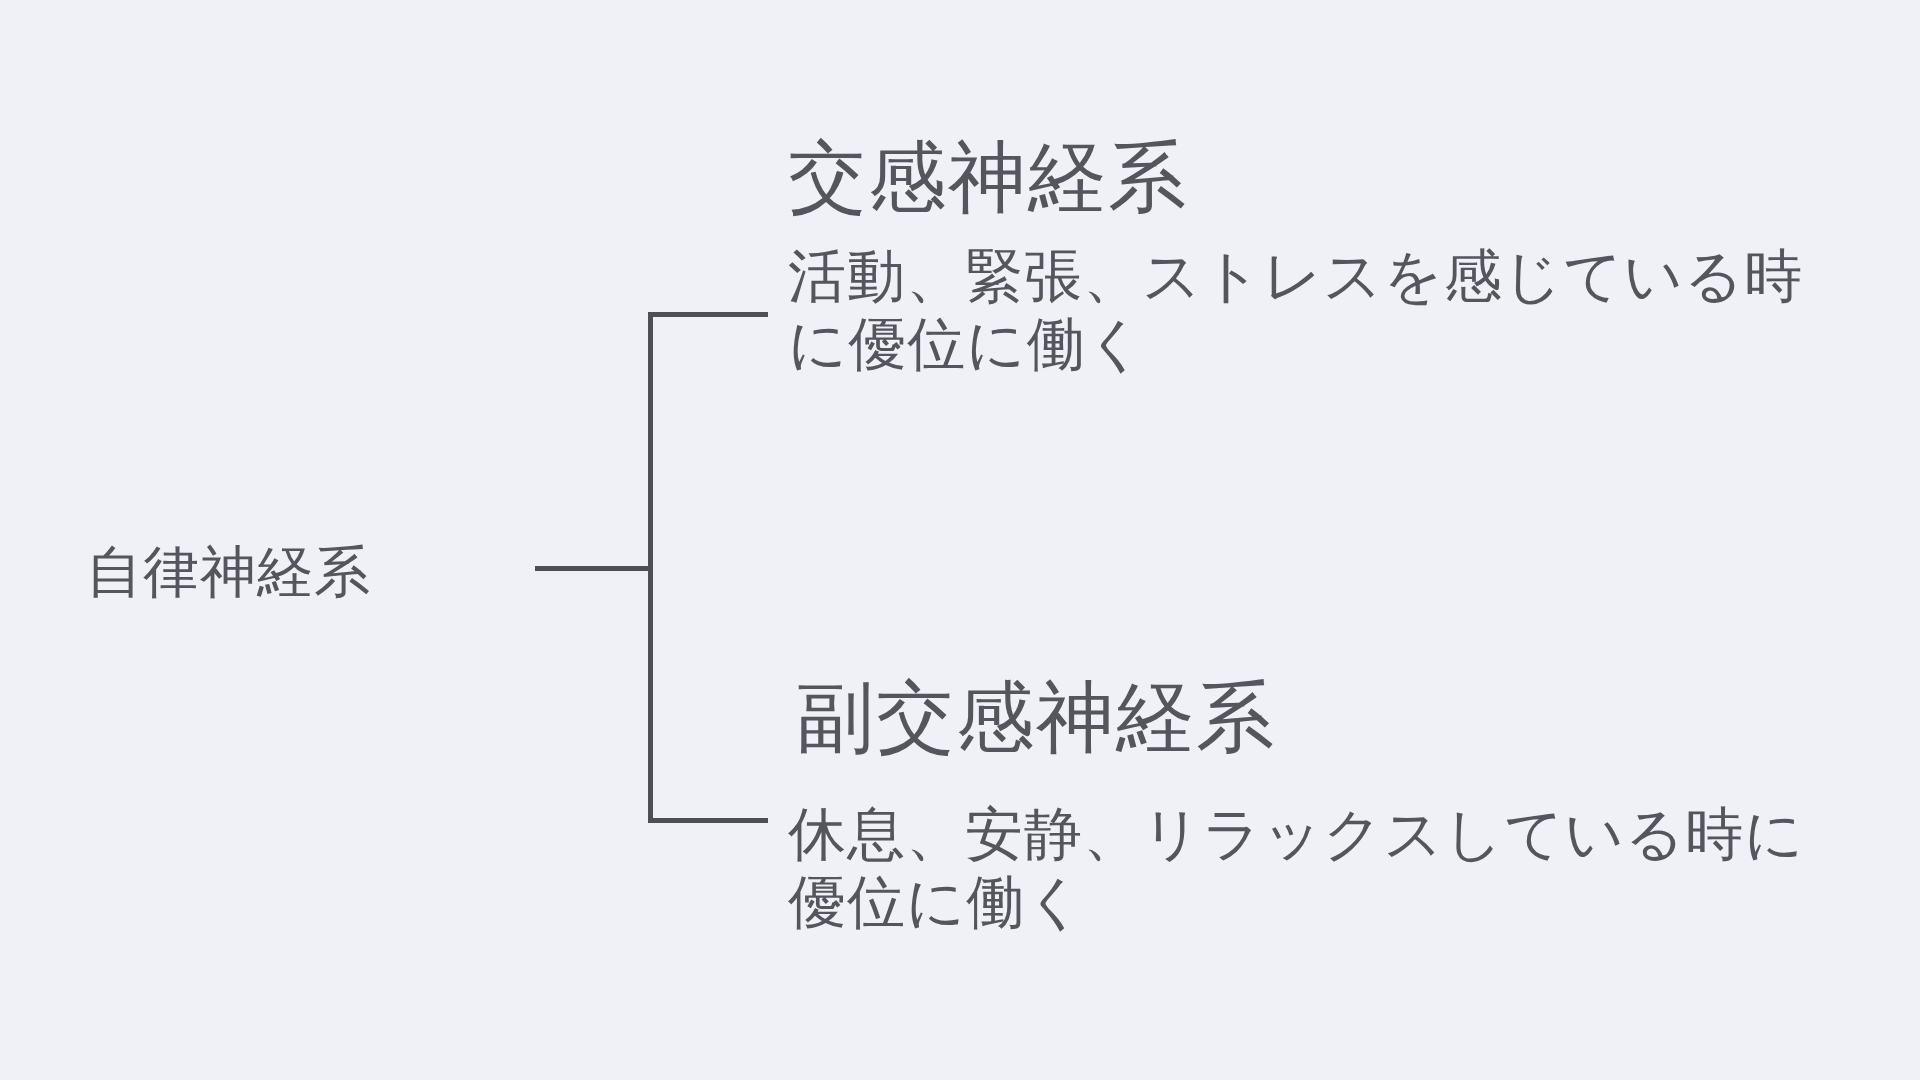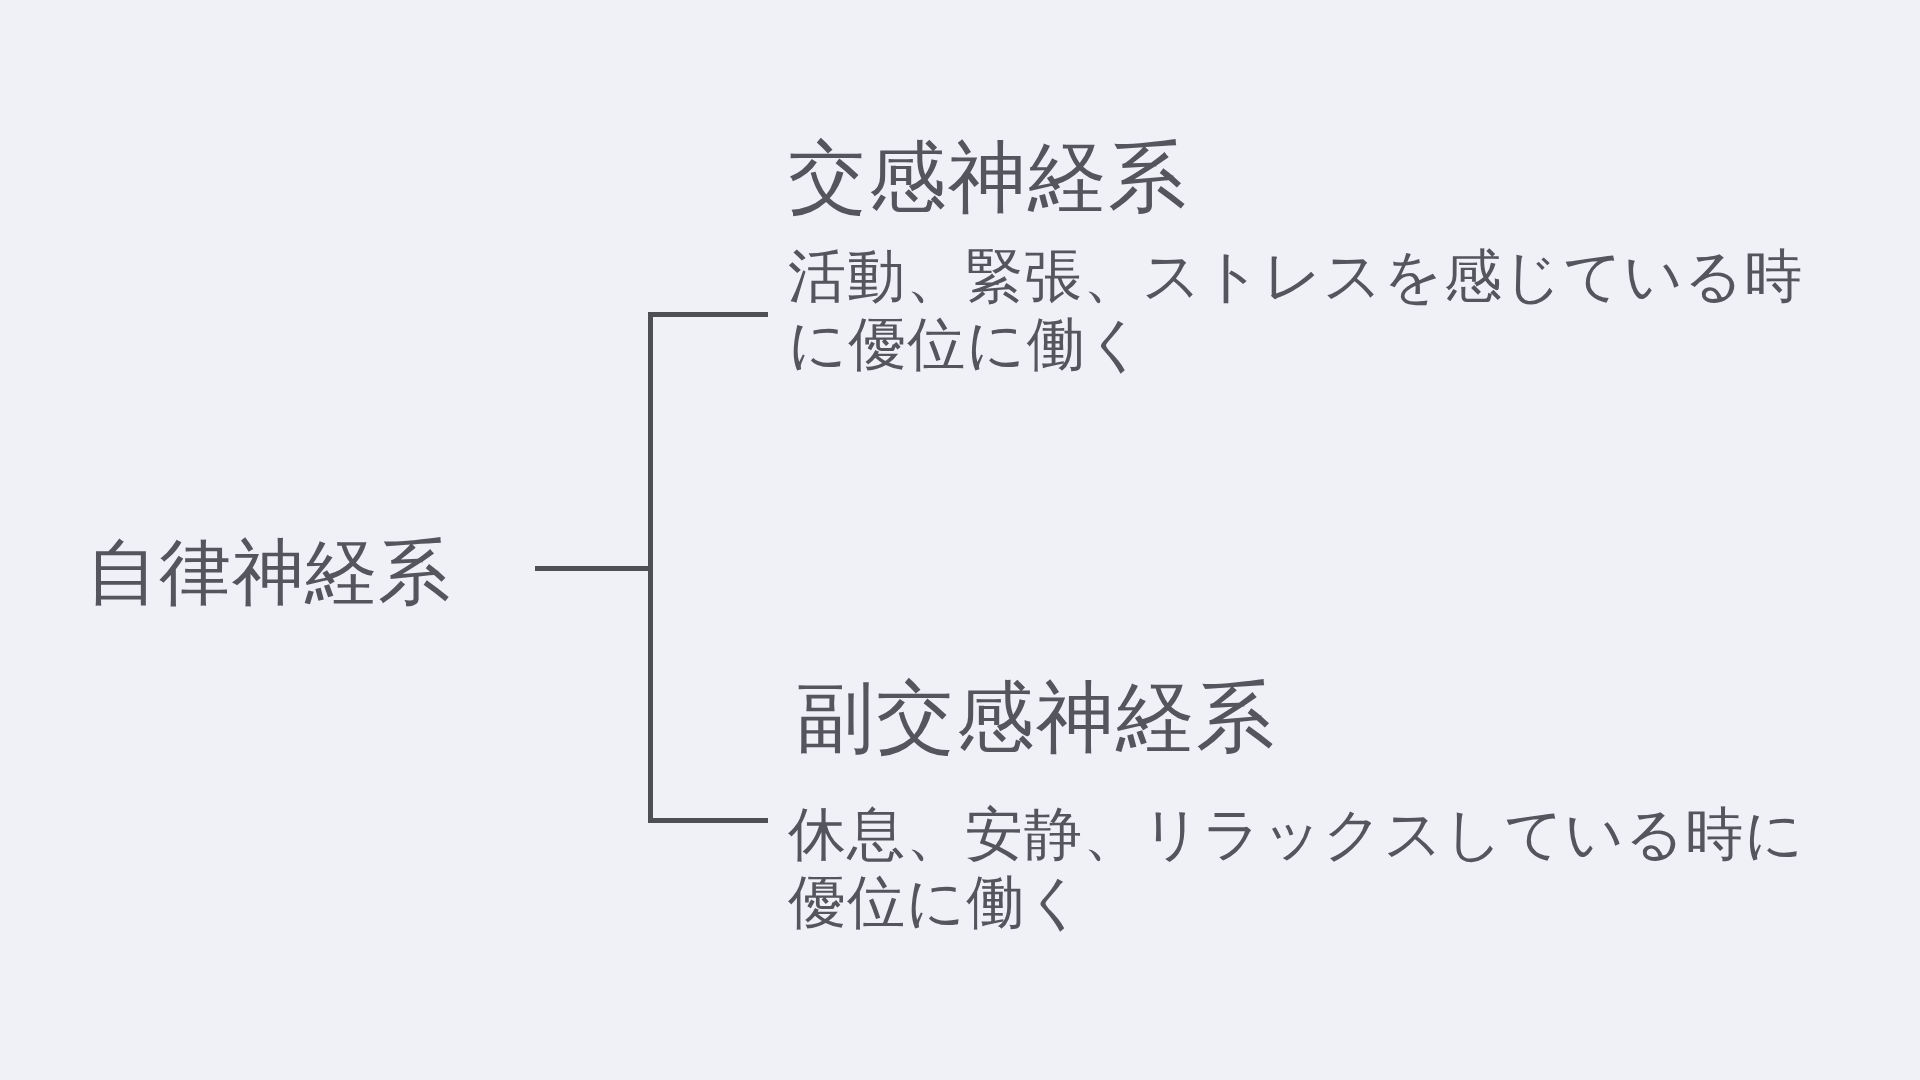--- a/index.html
+++ b/index.html
@@ -23,21 +23,21 @@
     color: var(--text-color);
   }
   .node-text {
     position: absolute;
     white-space: nowrap;
     color: var(--text-color);
   }
   .root-label {
     left: 86px;
     top: 520px;
-    font-size: 72px;
+    font-size: 56px;
     line-height: 104px;
     letter-spacing: 1px;
   }
   .branch {
     position: absolute;
   }
   .branch-sympathetic { left: 788px; top: 130px; }
   .branch-parasympathetic { left: 796px; top: 670px; }
   .branch-title {
     font-size: 78px;

